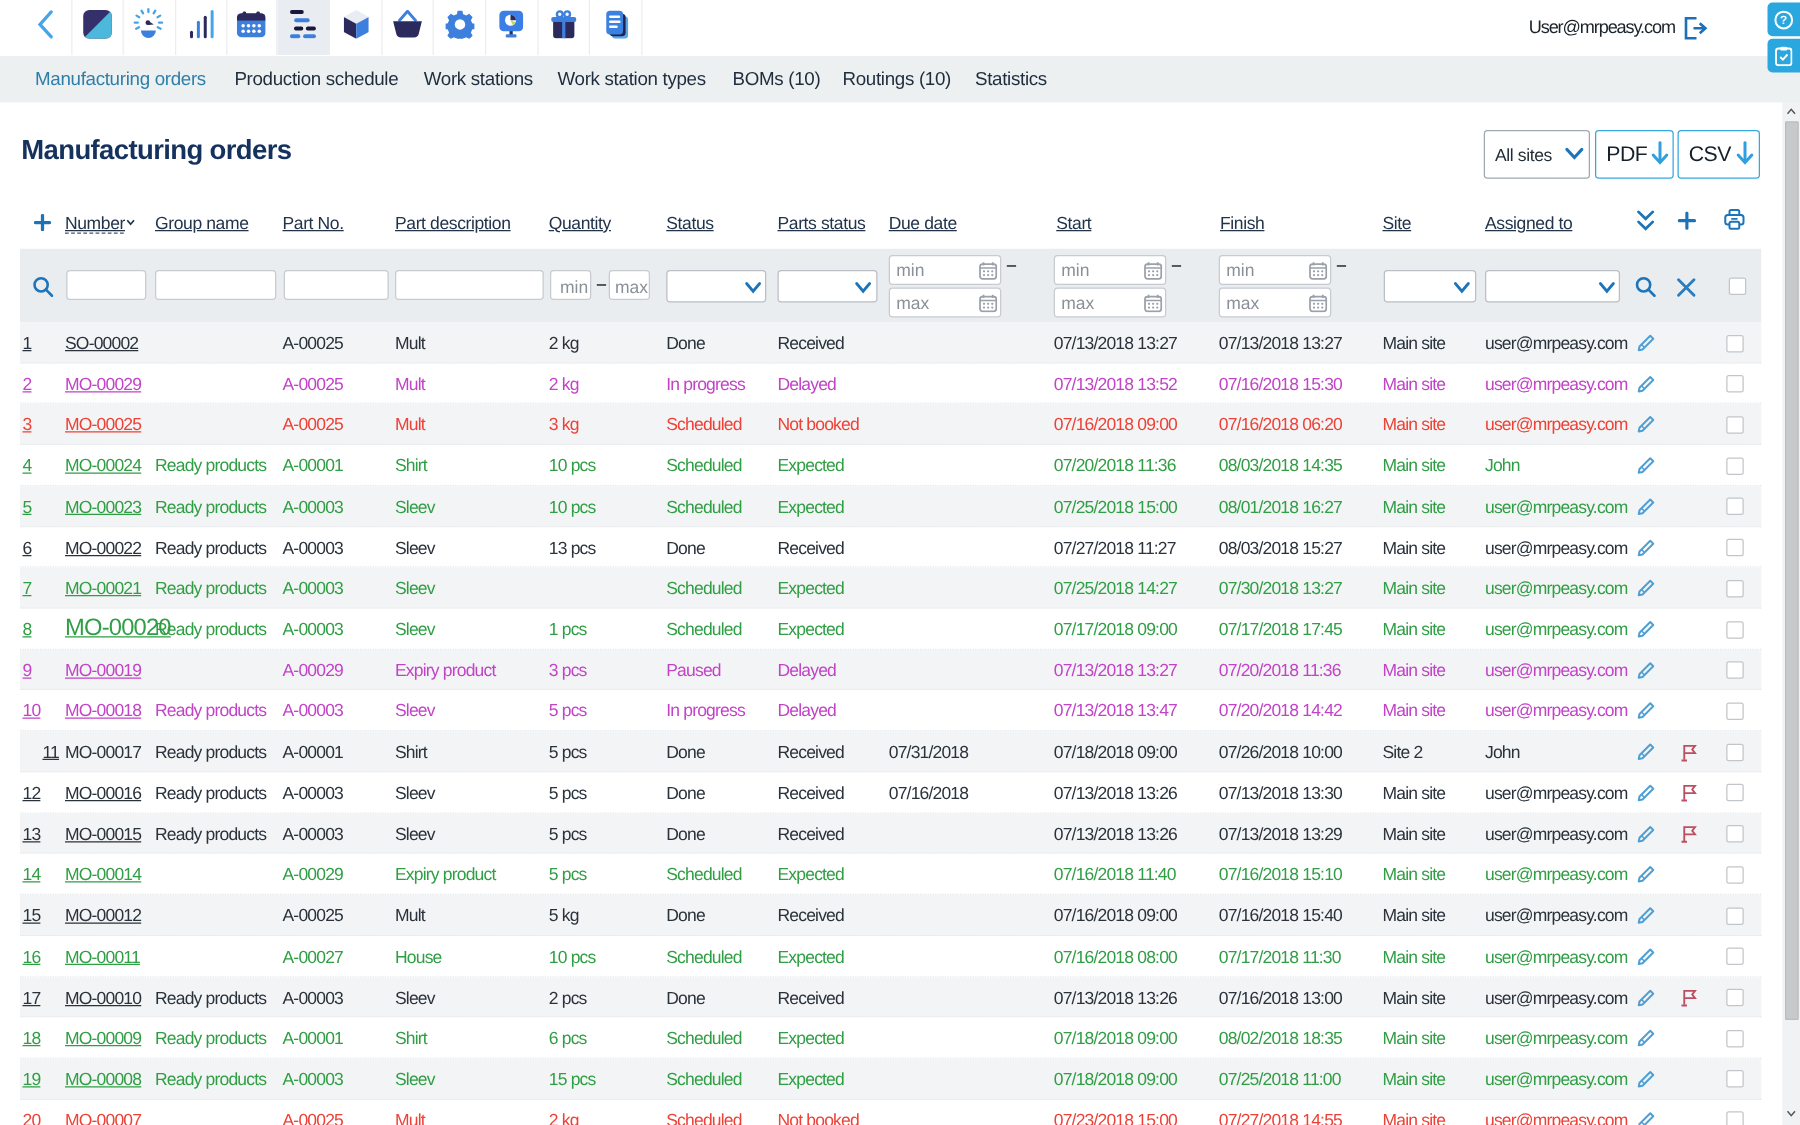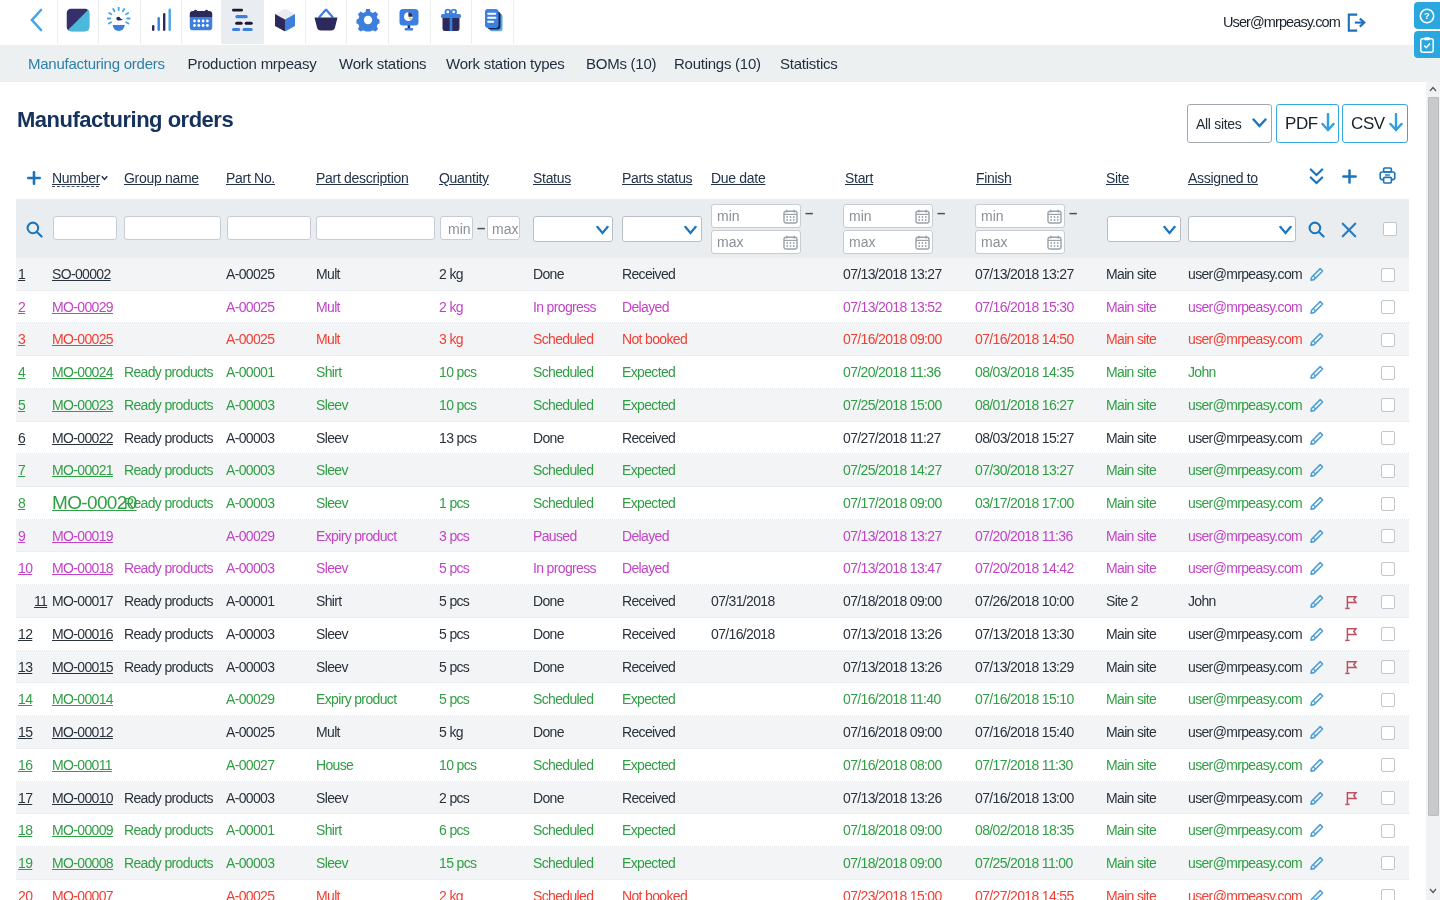--- a/index.html
+++ b/index.html
@@ -150,21 +150,21 @@
 <svg class="abs" style="left:1419px;top:7.5px" width="16" height="16" viewBox="0 0 16 16">
     <circle cx="8" cy="8" r="6.7" fill="none" stroke="#fff" stroke-width="1.6"></circle>
     <text x="8" y="11.4" font-size="9.5" font-weight="bold" fill="#fff" text-anchor="middle" font-family="Liberation Sans">?</text>
   </svg>
 <svg class="abs" style="left:1420px;top:36.5px" width="14" height="16" viewBox="0 0 14 16">
     <rect x="0.8" y="1.8" width="12.4" height="13.4" rx="2" fill="none" stroke="#fff" stroke-width="1.5"></rect>
     <rect x="4.2" y="0.3" width="5.6" height="3" rx="1" fill="#fff"></rect>
     <path d="M4.2 8.6 L6.3 10.7 L10 6.6" stroke="#fff" stroke-width="1.5" fill="none"></path>
   </svg>
 <div class="abs" style="left:28px;top:54.5px;font-size:15px;letter-spacing:-0.25px;color:#2d7fa9">Manufacturing orders</div>
-<div class="abs" style="left:187.5px;top:54.5px;font-size:15px;letter-spacing:-0.25px;color:#1f2d3d">Production mrpeasy</div>
+<div class="abs" style="left:187.5px;top:54.5px;font-size:15px;letter-spacing:-0.25px;color:#1f2d3d">Production schedule</div>
 <div class="abs" style="left:339px;top:54.5px;font-size:15px;letter-spacing:-0.25px;color:#1f2d3d">Work stations</div>
 <div class="abs" style="left:446px;top:54.5px;font-size:15px;letter-spacing:-0.25px;color:#1f2d3d">Work station types</div>
 <div class="abs" style="left:586px;top:54.5px;font-size:15px;letter-spacing:-0.25px;color:#1f2d3d">BOMs (10)</div>
 <div class="abs" style="left:674px;top:54.5px;font-size:15px;letter-spacing:-0.25px;color:#1f2d3d">Routings (10)</div>
 <div class="abs" style="left:780px;top:54.5px;font-size:15px;letter-spacing:-0.25px;color:#1f2d3d">Statistics</div>
 <div class="abs" style="left:17px;top:107px;font-size:22px;font-weight:bold;color:#15325f;letter-spacing:-0.5px">Manufacturing orders</div>
 <div class="abs" style="left:1187px;top:104px;width:85px;height:39px;background:#fff;border:1px solid #a0a7ae;border-radius:3px"></div>
 <div class="abs" style="left:1196px;top:116px;font-size:14px;letter-spacing:-0.3px;color:#232d37">All sites</div>
 <svg class="abs" style="left:1252px;top:117px" width="15" height="12" viewBox="0 0 15 12">
     <path d="M1.5 2.5 L7.5 9 L13.5 2.5" stroke="#1c74bb" stroke-width="2.4" fill="none" stroke-linecap="round"></path>
@@ -413,21 +413,21 @@
 <div class="abs cbx" style="left:1381px;top:300.22px"></div>
 <div class="abs" style="left:16px;top:323.44px;width:1393px;height:32.72px;background:#f3f4f5;border-bottom:1px dotted #e3e6e9"></div>
 <div class="abs" style="left:18px;top:323.44px;height:32.72px;line-height:32.72px;font-size:14px;letter-spacing:-0.65px;color:#ef4036;text-decoration:underline">3</div>
 <div class="abs" style="left:52px;top:323.44px;height:32.72px;line-height:32.72px;font-size:14px;letter-spacing:-0.65px;color:#ef4036;text-decoration:underline">MO-00025</div>
 <div class="abs" style="left:226px;top:323.44px;height:32.72px;line-height:32.72px;font-size:14px;letter-spacing:-0.65px;color:#ef4036;">A-00025</div>
 <div class="abs" style="left:316px;top:323.44px;height:32.72px;line-height:32.72px;font-size:14px;letter-spacing:-0.65px;color:#ef4036;">Mult</div>
 <div class="abs" style="left:439px;top:323.44px;height:32.72px;line-height:32.72px;font-size:14px;letter-spacing:-0.65px;color:#ef4036;">3 kg</div>
 <div class="abs" style="left:533px;top:323.44px;height:32.72px;line-height:32.72px;font-size:14px;letter-spacing:-0.65px;color:#ef4036;">Scheduled</div>
 <div class="abs" style="left:622px;top:323.44px;height:32.72px;line-height:32.72px;font-size:14px;letter-spacing:-0.65px;color:#ef4036;">Not booked</div>
 <div class="abs" style="left:843px;top:323.44px;height:32.72px;line-height:32.72px;font-size:14px;letter-spacing:-0.65px;color:#ef4036;">07/16/2018 09:00</div>
-<div class="abs" style="left:975px;top:323.44px;height:32.72px;line-height:32.72px;font-size:14px;letter-spacing:-0.65px;color:#ef4036;">07/16/2018 14:50</div>
+<div class="abs" style="left:975px;top:323.44px;height:32.72px;line-height:32.72px;font-size:14px;letter-spacing:-0.65px;color:#ef4036;">07/16/2018 06:20</div>
 <div class="abs" style="left:1106px;top:323.44px;height:32.72px;line-height:32.72px;font-size:14px;letter-spacing:-0.65px;color:#ef4036;">Main site</div>
 <div class="abs" style="left:1188px;top:323.44px;height:32.72px;line-height:32.72px;font-size:14px;letter-spacing:-0.65px;color:#ef4036;">user@mrpeasy.com</div>
 <svg class="abs" style="left:1309px;top:331.44px" width="16" height="16" viewBox="0 0 16 16">
     <g stroke="#4f9fd5" stroke-width="1.6" fill="none" stroke-linejoin="round">
       <path d="M2.6 11.2 L11.2 2.6 L13.6 5 L5 13.6 L2 14.2 Z"></path>
       <path d="M4.2 9.6 L6.6 12" stroke-width="1.3"></path>
     </g>
   </svg>
 <div class="abs cbx" style="left:1381px;top:332.94px"></div>
 <div class="abs" style="left:16px;top:356.16px;width:1393px;height:32.72px;background:#fff;border-bottom:1px dotted #e3e6e9"></div>
@@ -513,21 +513,21 @@
 <div class="abs" style="left:16px;top:487.04px;width:1393px;height:32.72px;background:#fff;border-bottom:1px dotted #e3e6e9"></div>
 <div class="abs" style="left:18px;top:487.04px;height:32.72px;line-height:32.72px;font-size:14px;letter-spacing:-0.65px;color:#2f9e44;text-decoration:underline">8</div>
 <div class="abs" style="left:52px;top:487.04px;height:32.72px;line-height:32.72px;font-size:19px;letter-spacing:-0.65px;color:#2f9e44;text-decoration:underline">MO-00020</div>
 <div class="abs" style="left:124px;top:487.04px;height:32.72px;line-height:32.72px;font-size:14px;letter-spacing:-0.65px;color:#2f9e44;">Ready products</div>
 <div class="abs" style="left:226px;top:487.04px;height:32.72px;line-height:32.72px;font-size:14px;letter-spacing:-0.65px;color:#2f9e44;">A-00003</div>
 <div class="abs" style="left:316px;top:487.04px;height:32.72px;line-height:32.72px;font-size:14px;letter-spacing:-0.65px;color:#2f9e44;">Sleev</div>
 <div class="abs" style="left:439px;top:487.04px;height:32.72px;line-height:32.72px;font-size:14px;letter-spacing:-0.65px;color:#2f9e44;">1 pcs</div>
 <div class="abs" style="left:533px;top:487.04px;height:32.72px;line-height:32.72px;font-size:14px;letter-spacing:-0.65px;color:#2f9e44;">Scheduled</div>
 <div class="abs" style="left:622px;top:487.04px;height:32.72px;line-height:32.72px;font-size:14px;letter-spacing:-0.65px;color:#2f9e44;">Expected</div>
 <div class="abs" style="left:843px;top:487.04px;height:32.72px;line-height:32.72px;font-size:14px;letter-spacing:-0.65px;color:#2f9e44;">07/17/2018 09:00</div>
-<div class="abs" style="left:975px;top:487.04px;height:32.72px;line-height:32.72px;font-size:14px;letter-spacing:-0.65px;color:#2f9e44;">03/17/2018 17:00</div>
+<div class="abs" style="left:975px;top:487.04px;height:32.72px;line-height:32.72px;font-size:14px;letter-spacing:-0.65px;color:#2f9e44;">07/17/2018 17:45</div>
 <div class="abs" style="left:1106px;top:487.04px;height:32.72px;line-height:32.72px;font-size:14px;letter-spacing:-0.65px;color:#2f9e44;">Main site</div>
 <div class="abs" style="left:1188px;top:487.04px;height:32.72px;line-height:32.72px;font-size:14px;letter-spacing:-0.65px;color:#2f9e44;">user@mrpeasy.com</div>
 <svg class="abs" style="left:1309px;top:495.03999999999996px" width="16" height="16" viewBox="0 0 16 16">
     <g stroke="#4f9fd5" stroke-width="1.6" fill="none" stroke-linejoin="round">
       <path d="M2.6 11.2 L11.2 2.6 L13.6 5 L5 13.6 L2 14.2 Z"></path>
       <path d="M4.2 9.6 L6.6 12" stroke-width="1.3"></path>
     </g>
   </svg>
 <div class="abs cbx" style="left:1381px;top:496.53999999999996px"></div>
 <div class="abs" style="left:16px;top:519.76px;width:1393px;height:32.72px;background:#f3f4f5;border-bottom:1px dotted #e3e6e9"></div>

